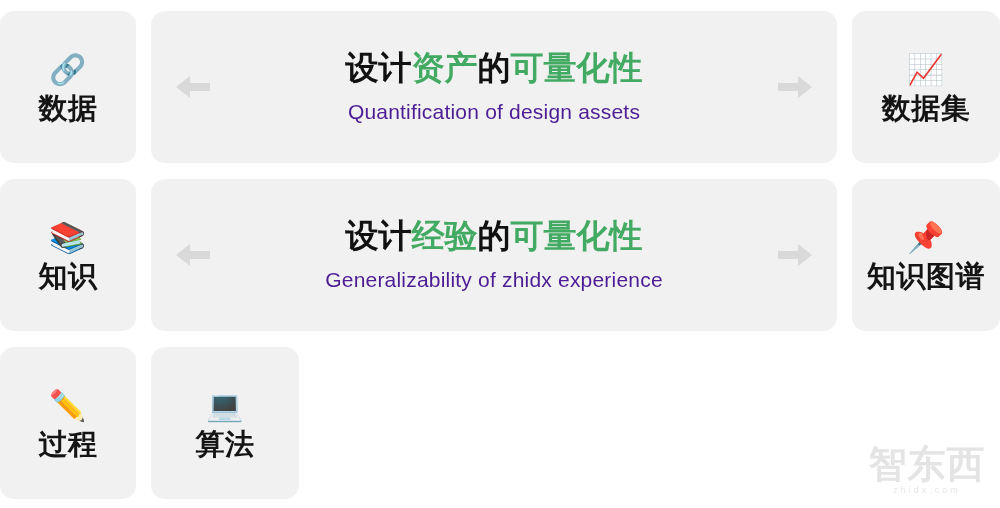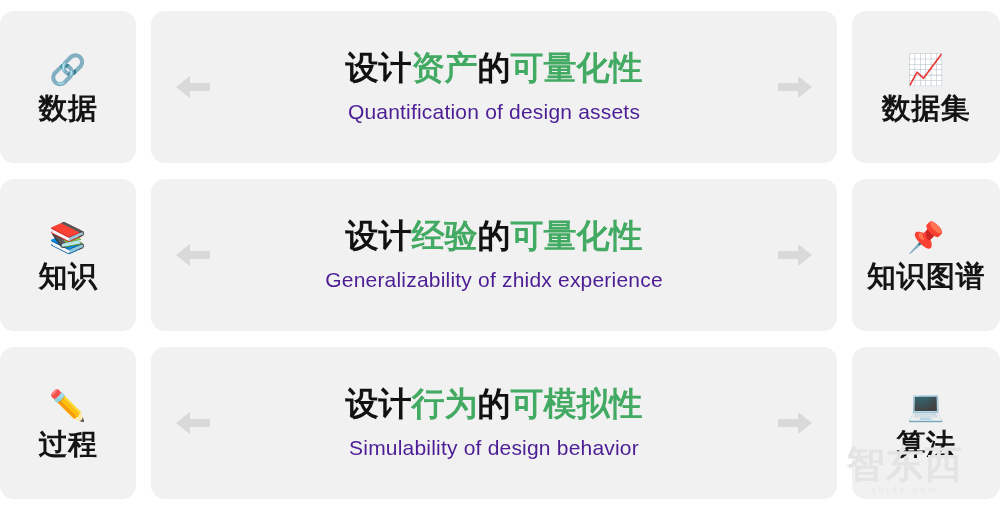--- a/index.html
+++ b/index.html
@@ -122,21 +122,21 @@
     font-weight: 400;
     color: #4c1d95;
     line-height: 26px;
     letter-spacing: 0.2px;
     white-space: nowrap;
   }
 
   
   .watermark {
     position: absolute;
-    right: 24px;
+    right: 2px;
     bottom: 8px;
     width: 142px;
     height: 56px;
     pointer-events: none;
     opacity: 1;
     margin-top: 40px;
   }
   .wm-text {
     font-size: 38px;
     font-weight: bold;
@@ -219,38 +219,20 @@
       <div class="side-label">知识图谱</div>
     </div>
   </div>
 
   <div class="row">
     <div class="card side-card left-card">
       <div class="side-icon">✏️</div>
       <div class="side-label">过程</div>
     </div>
 
-    <div class="card center-card">
-      <div class="arrow">
-        <svg width="40" height="30" viewBox="0 0 40 30" aria-hidden="true">
-          <path d="M2 15 L16 4 L16 11 L36 11 L36 19 L16 19 L16 26 Z" fill="#d9d9d9"></path>
-        </svg>
-      </div>
-      <div class="center-text">
-        <div class="title-cn">
-          <span>设计</span><span class="hl">行为</span><span>的</span><span class="hl">可模拟性</span>
-        </div>
-        <div class="subtitle-en">Simulability of design behavior</div>
-      </div>
-      <div class="arrow">
-        <svg width="40" height="30" viewBox="0 0 40 30" aria-hidden="true">
-          <path d="M38 15 L24 4 L24 11 L4 11 L4 19 L24 19 L24 26 Z" fill="#d9d9d9"></path>
-        </svg>
-      </div>
-    </div>
 
     <div class="card side-card right-card">
       <div class="side-icon">💻</div>
       <div class="side-label">算法</div>
     </div>
   </div>
 
   <div class="watermark">
     <div class="wm-text">智东西</div>
     <div class="wm-sub">zhidx.com</div>

